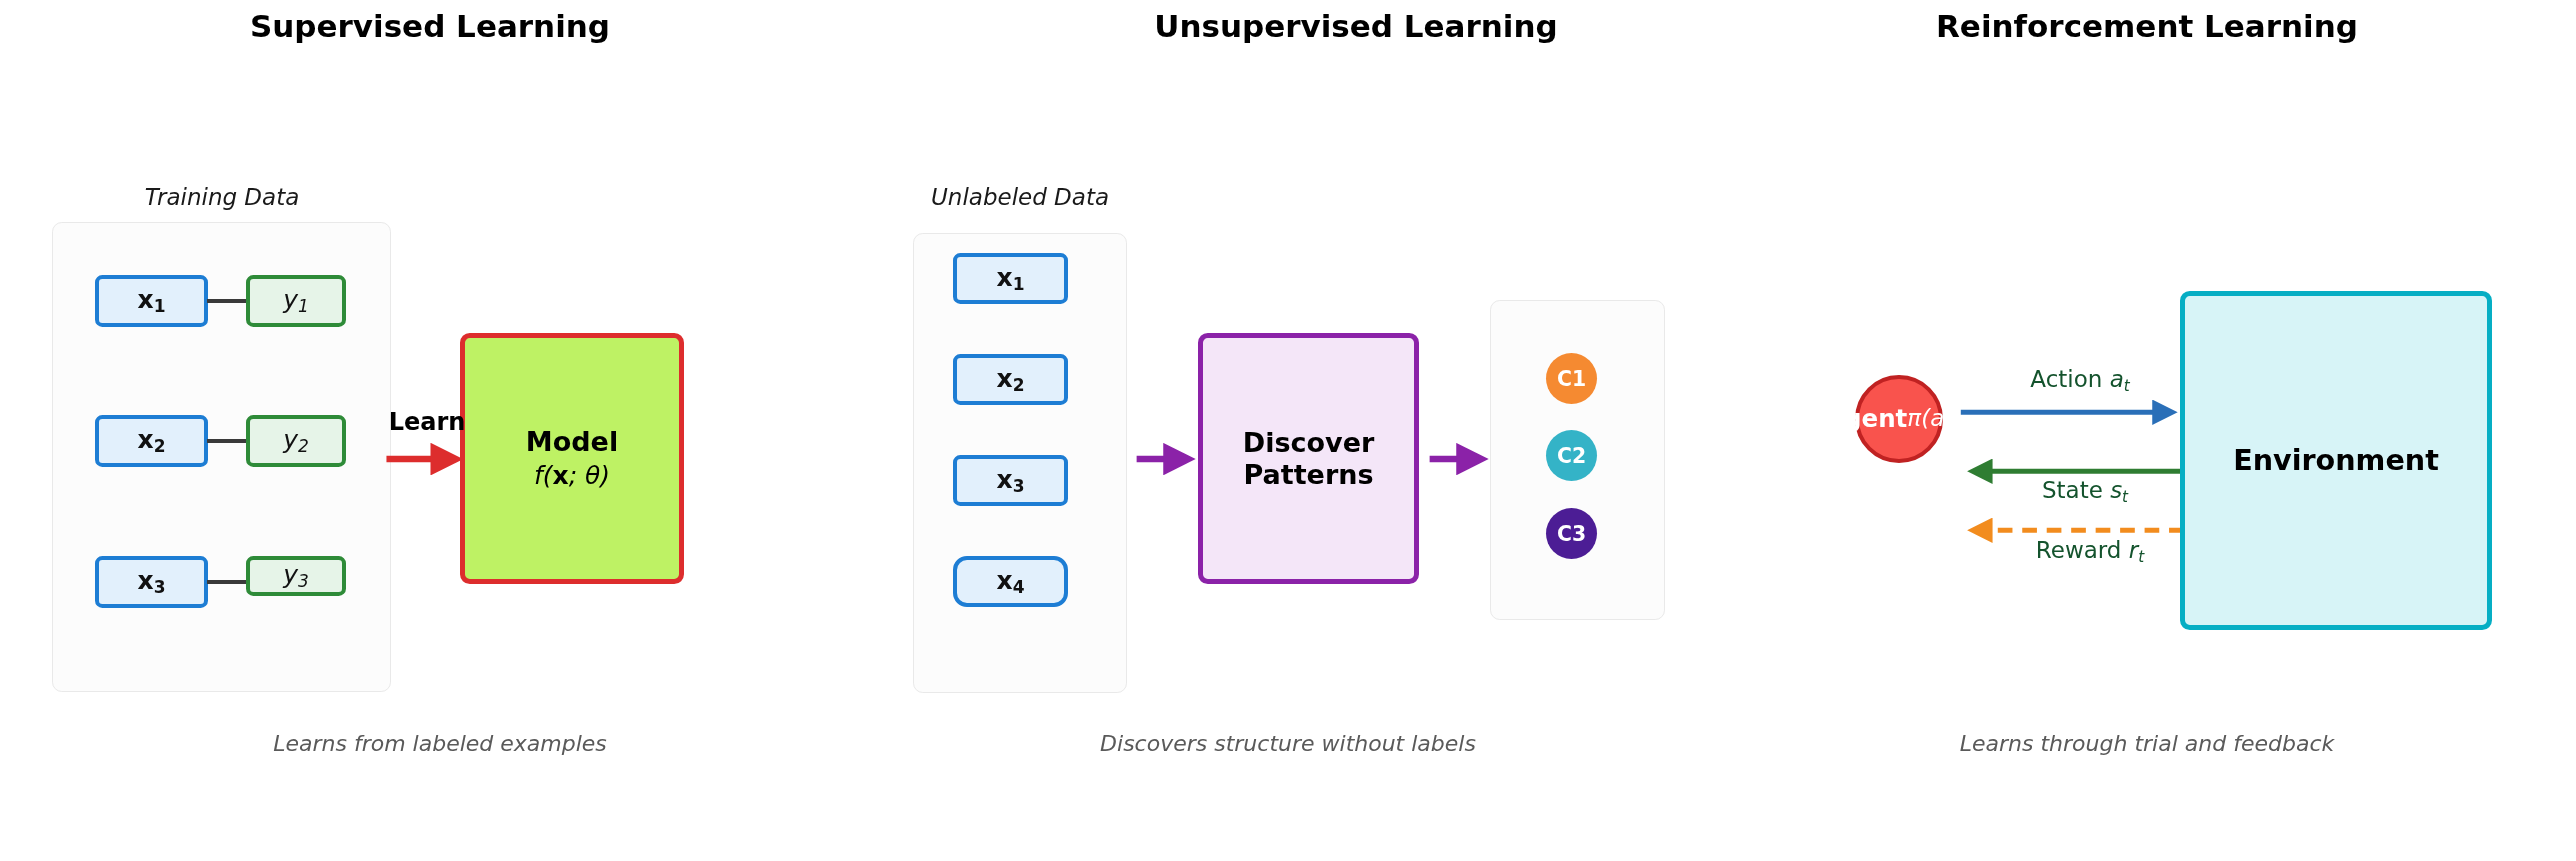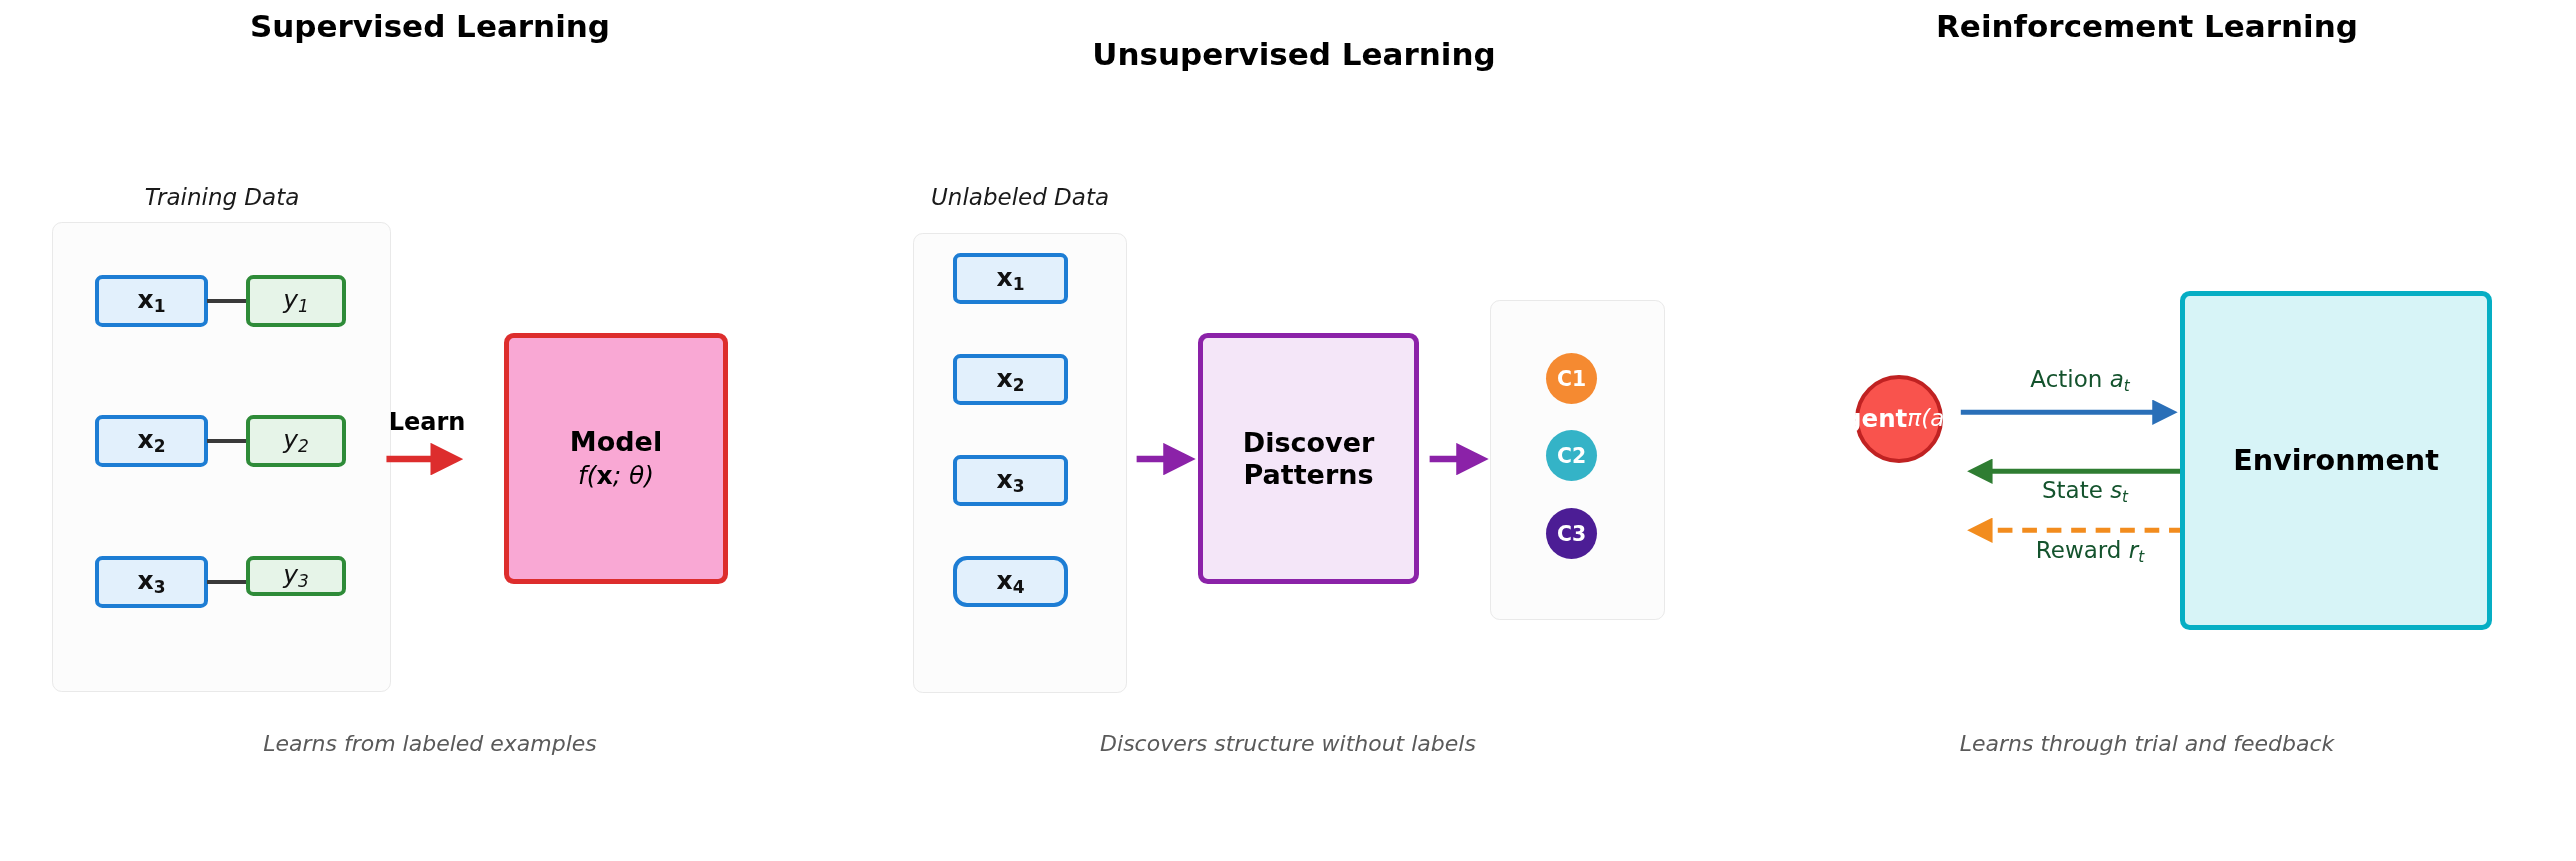--- a/index.html
+++ b/index.html
@@ -98,21 +98,21 @@
     color: #000;
     line-height: 1.18;
   }
   .big-box .line2 {
     font-style: italic;
     font-size: 25px;
     color: #000;
     line-height: 1.25;
     margin-top: 1.6px;
   }
-  .model-box { background: #f9a8d4; border: 5.7px solid #dd2d2d; margin-left: 44px; }
+  .model-box { background: #bef264; border: 5.7px solid #dd2d2d; }
   .discover-box { background: #f4e6f8; border: 5.7px solid #8b22a8; }
   .env-box { background: #d7f4f7; border: 5.7px solid #06aec4; }
   .env-box .line1 { font-size: 28.6px; }
 
   .cluster-dot {
     position: absolute;
     border-radius: 50%;
     display: flex;
     align-items: center;
     justify-content: center;
@@ -160,24 +160,24 @@
     z-index: 5;
   }
   sub { font-size: 0.68em; vertical-align: -0.25em; }
 </style>
 </head>
 <body>
 
 <div class="stage">
 
   <div class="panel-title" style="left:430px; top:8.2px;">Supervised Learning</div>
-  <div class="panel-title" style="left:1294px; top:8.2px;margin-top:28px;">Unsupervised Learning</div>
+  <div class="panel-title" style="left:1356px; top:8.2px;">Unsupervised Learning</div>
   <div class="panel-title" style="left:2147px; top:8.2px;">Reinforcement Learning</div>
 
-  <div class="panel-caption" style="left:430px; top:731px;text-align:right;">Learns from labeled examples</div>
+  <div class="panel-caption" style="left:440px; top:731px;text-align:right;">Learns from labeled examples</div>
   <div class="panel-caption" style="left:1288px; top:731px;">Discovers structure without labels</div>
   <div class="panel-caption" style="left:2147px; top:731px;">Learns through trial and feedback</div>
 
   <div>
 
     <div class="group-label" style="left:222px; top:184px;">Training Data</div>
 
     <div class="container-box" style="left:52px; top:222px; width:339px; height:470px;"></div>
 
     <div class="data-box x-box" style="left:95px; top:275px; width:113px; height:52px;">

